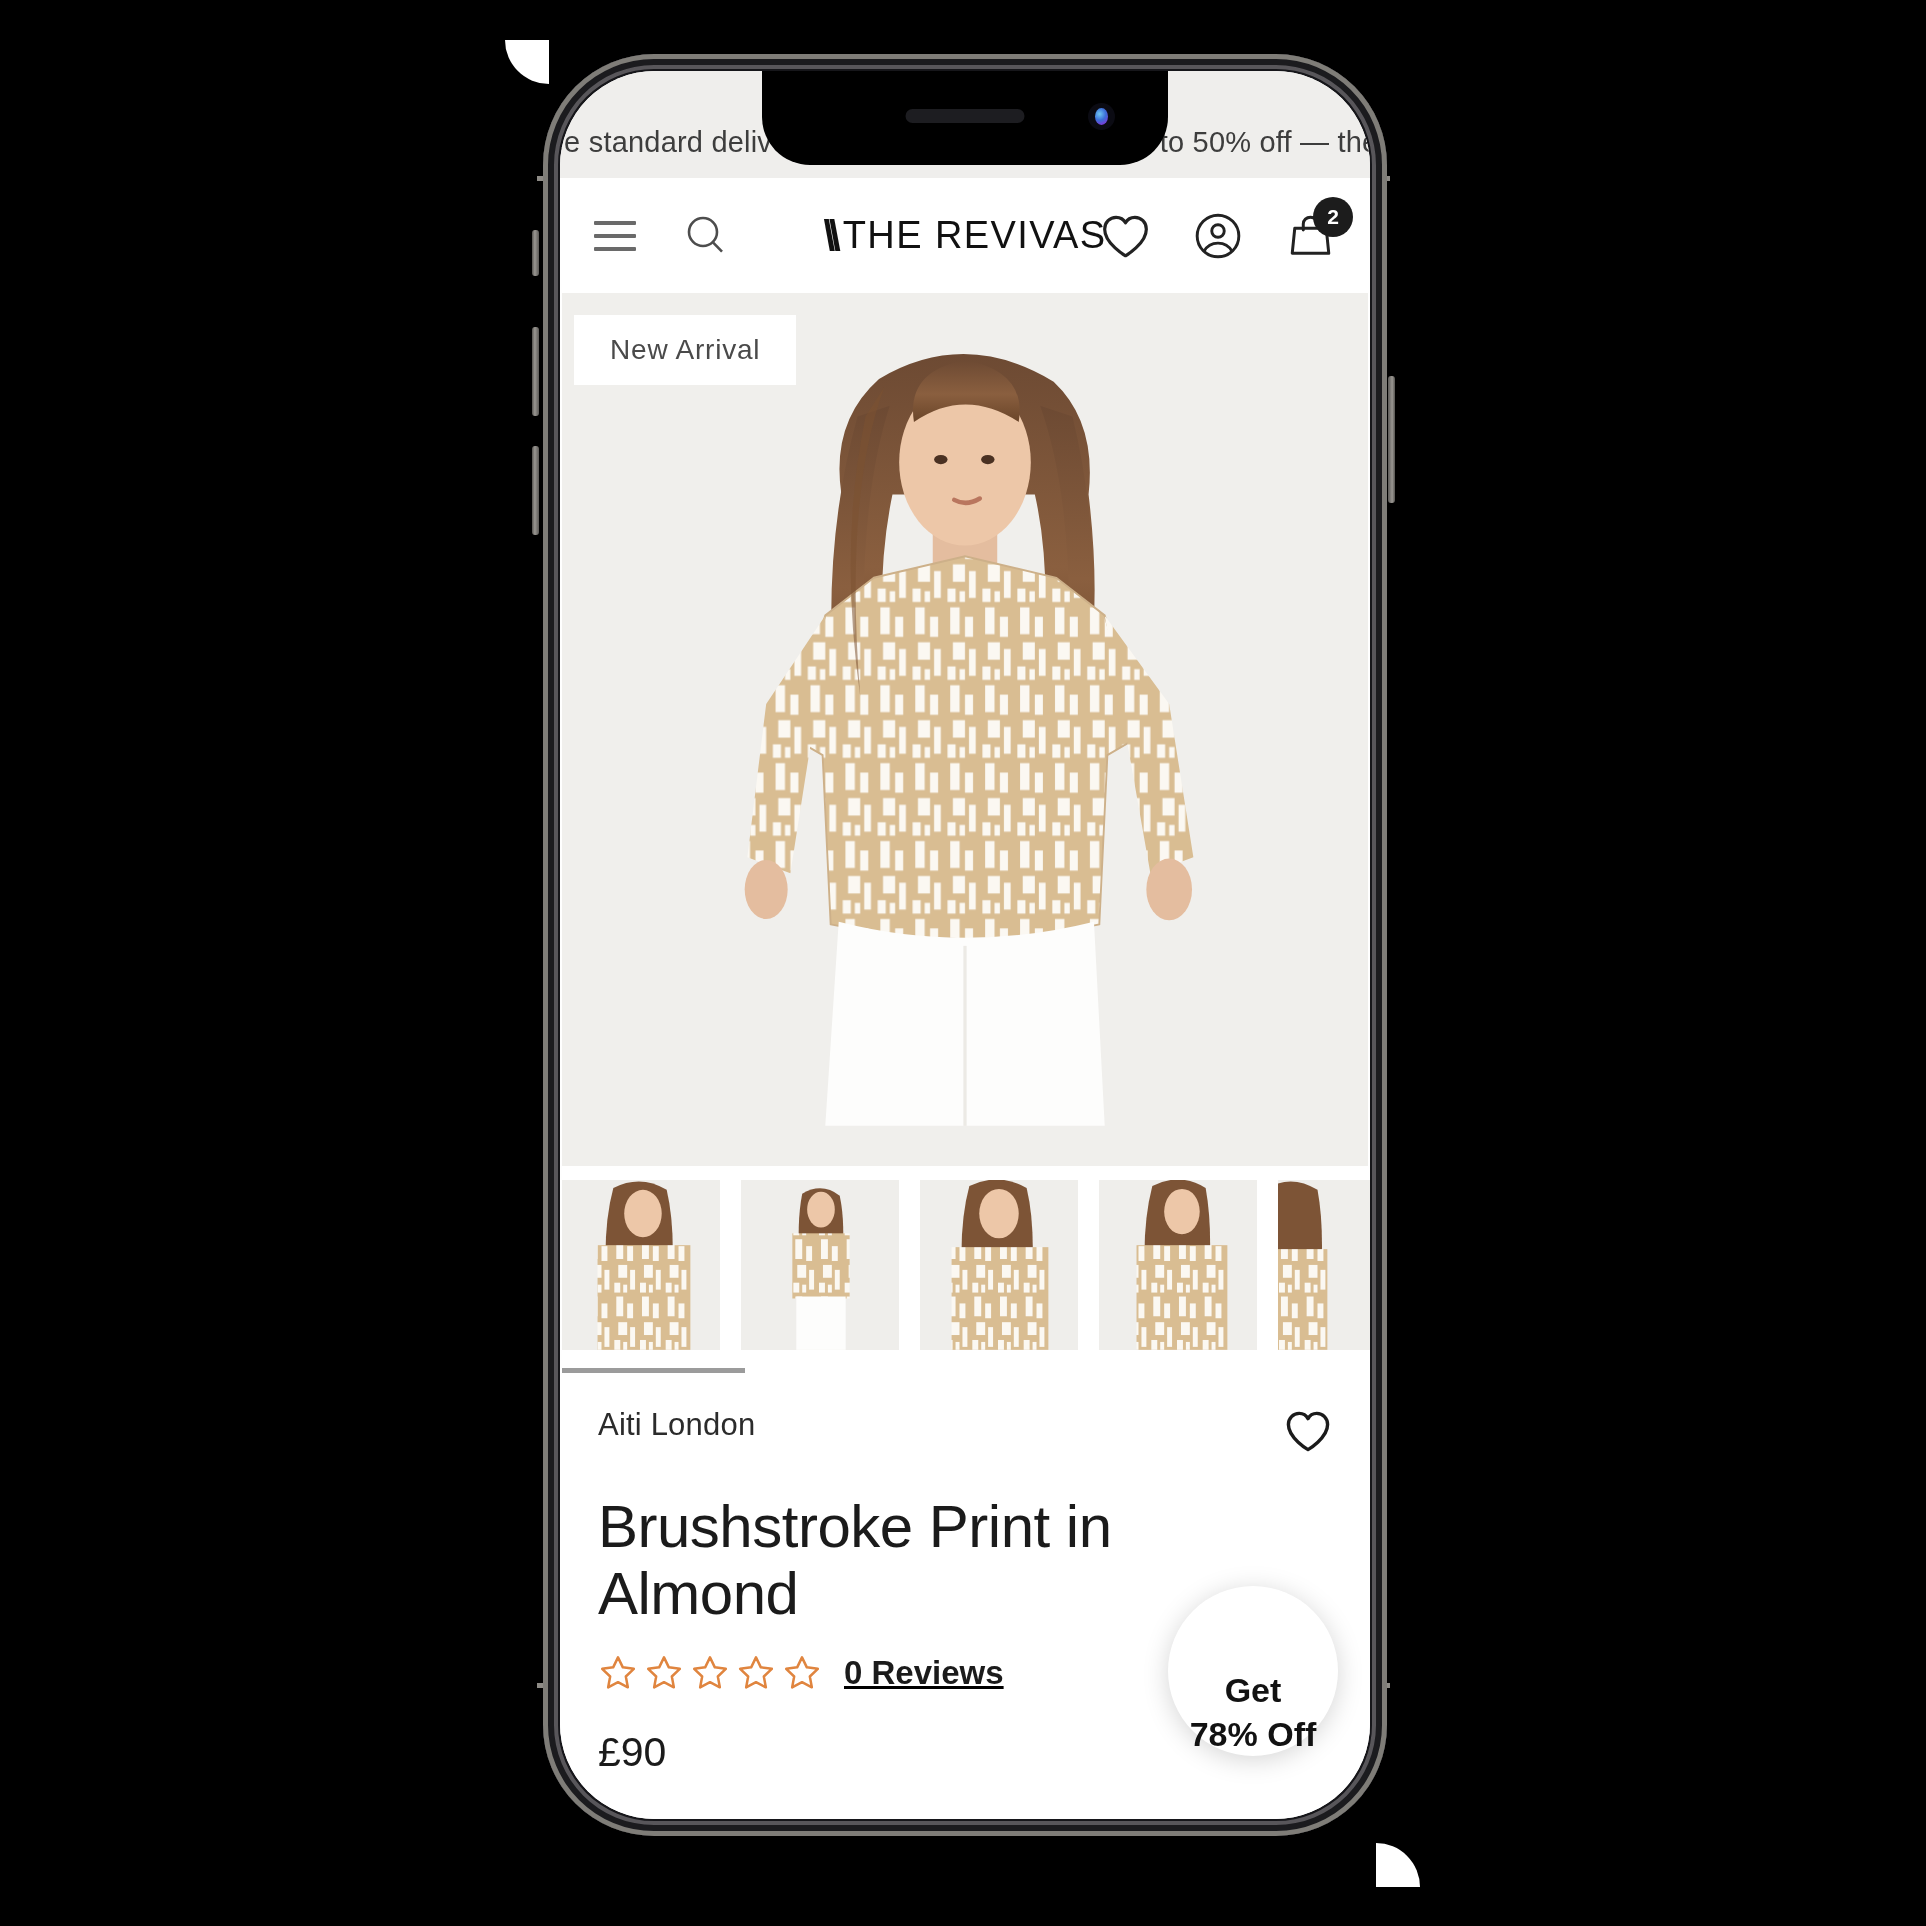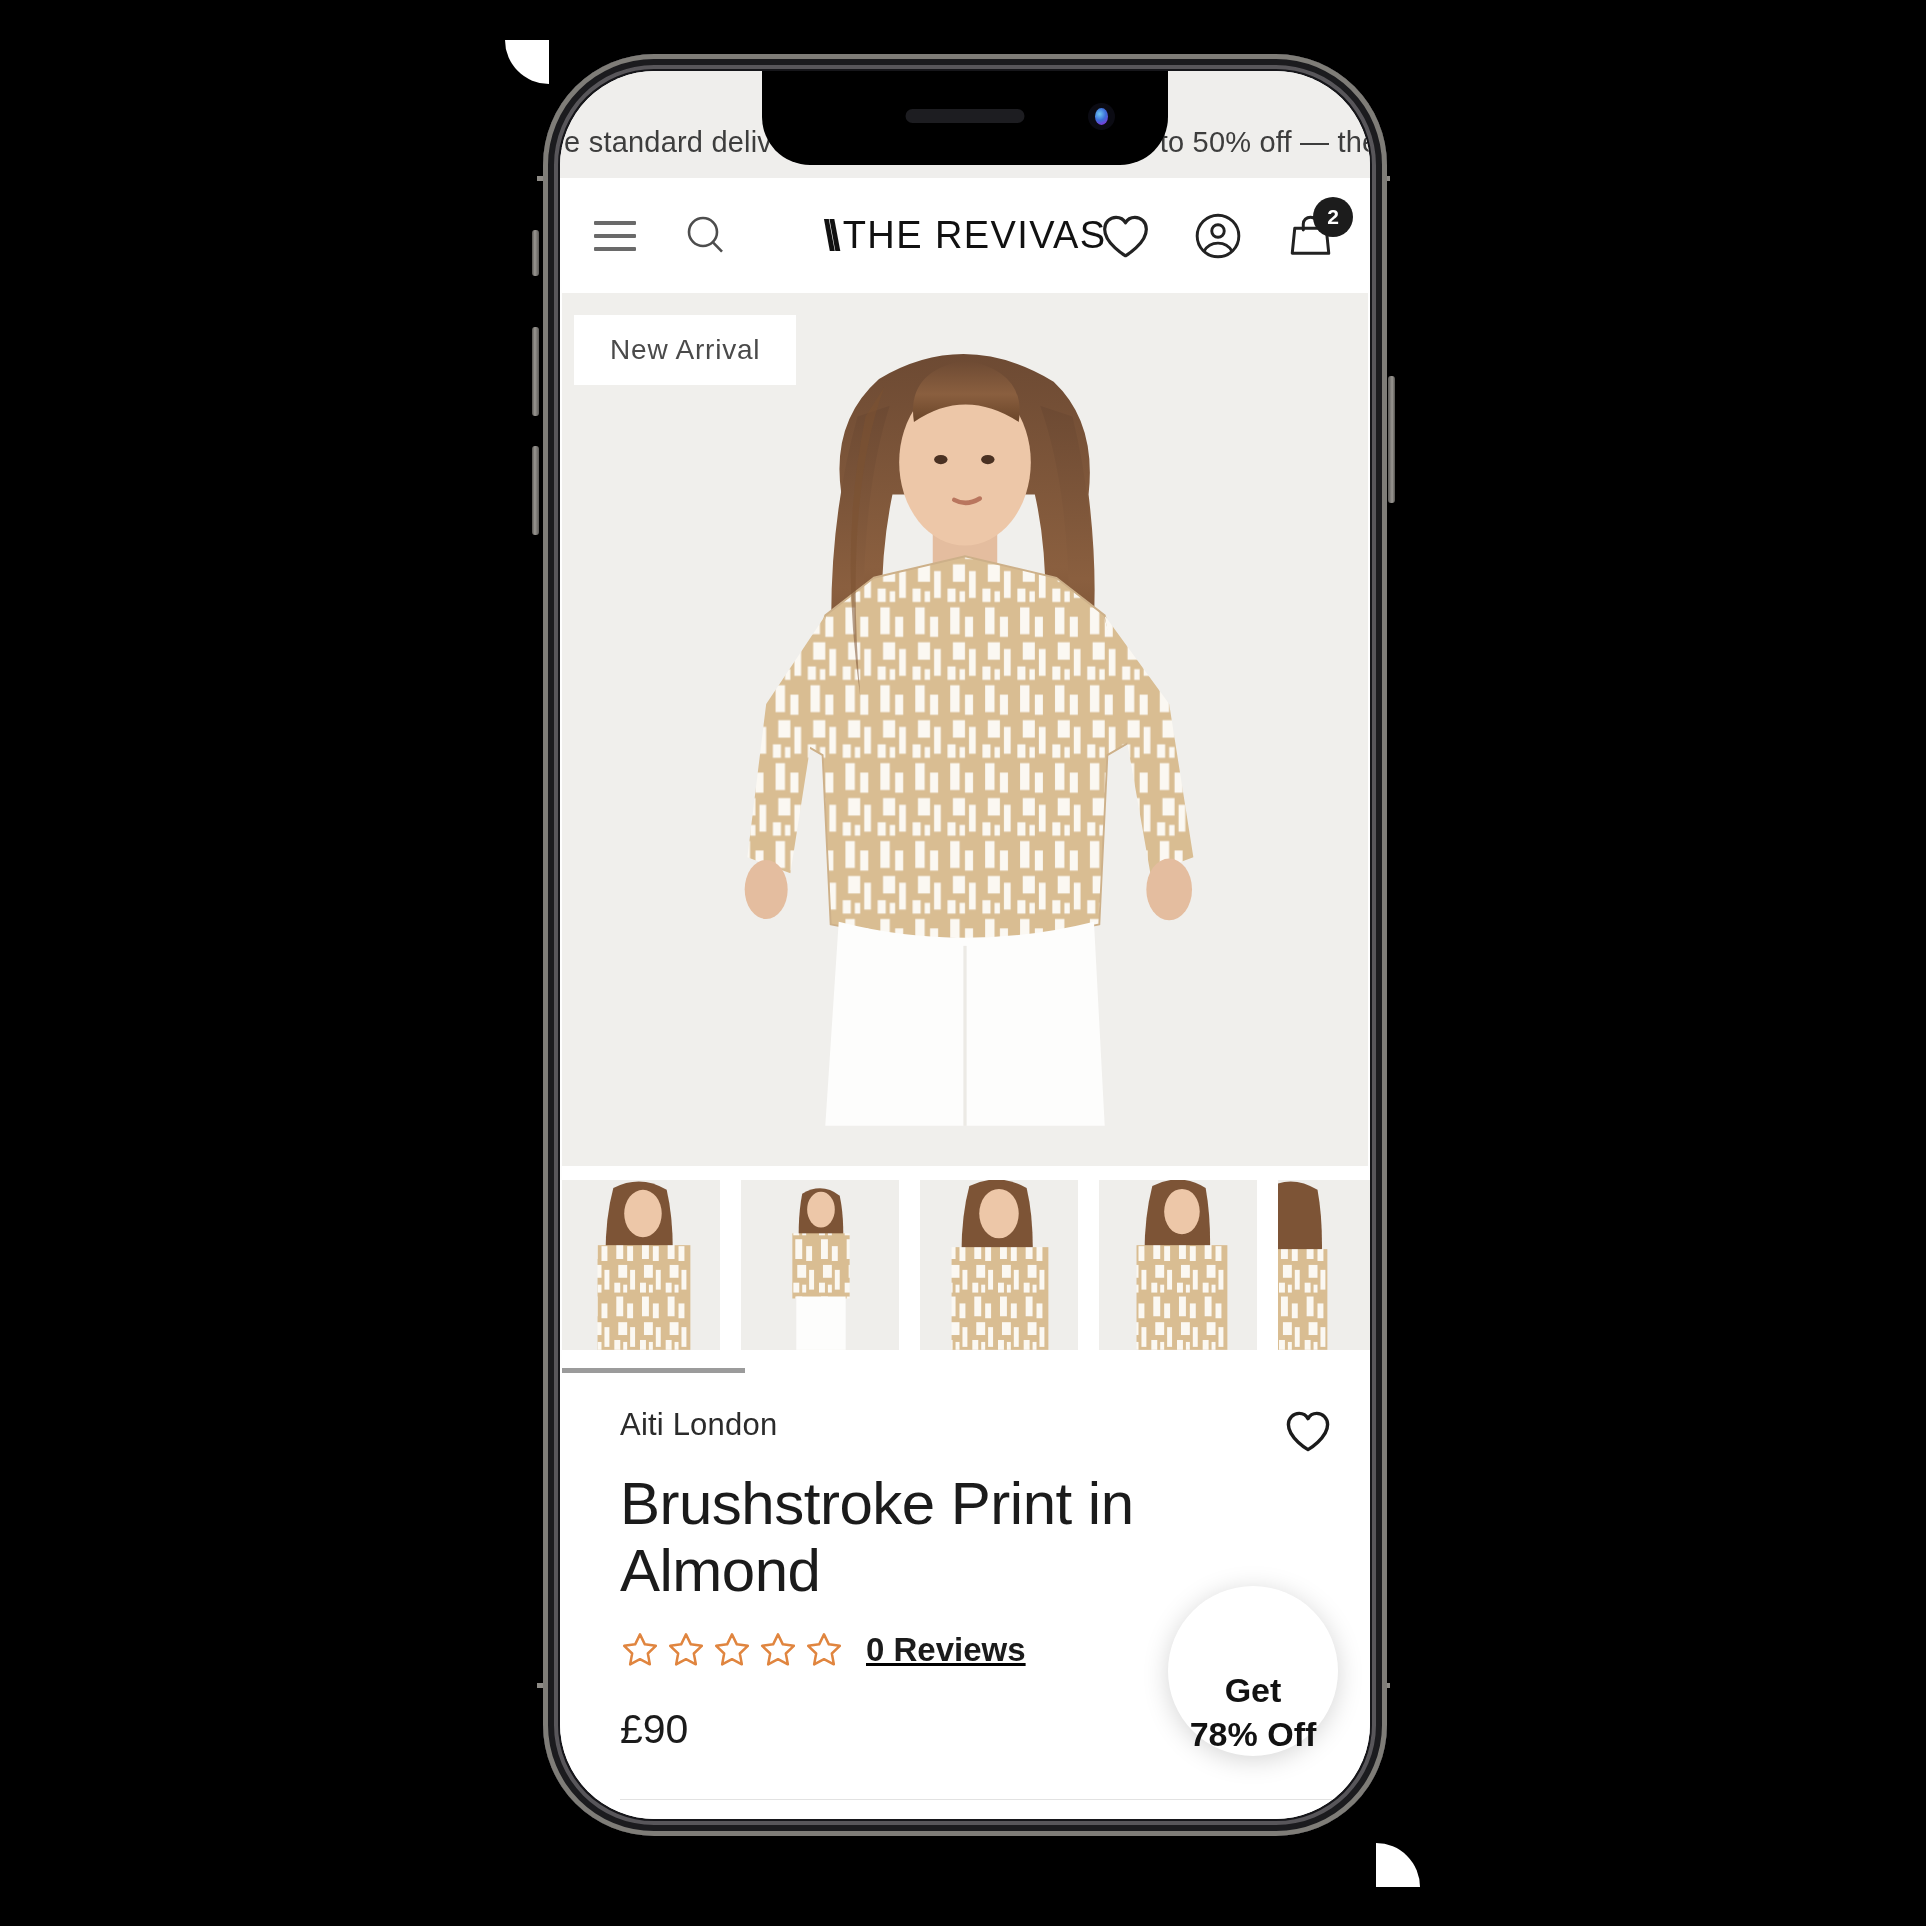--- a/index.html
+++ b/index.html
@@ -201,27 +201,27 @@
     height: 5px; width: 100%;
     background: transparent;
     position: relative;
   }
   .thumb-rail i {
     position:absolute; left:0; top:0; height:5px; width:183px;
     background:#9b9b9b;
   }
 
   
-  .info { padding: 34px 38px 0 60px; position: relative; }
+  .info { padding: 34px 38px 0 38px; position: relative; }
   .brand-row { display: flex; align-items: flex-start; justify-content: space-between; }
   .brand { font-size: 31px; color: #2b2b2b; letter-spacing:0.2px; }
   .wish-heart { width: 48px; height: 48px; }
 
   .title {
-    margin-top: 15px;
+    margin-top: 38px;
     font-size: 60px; line-height: 1.12;
     color: #1b1b1b; font-weight: 400; letter-spacing: -0.5px;
     max-width: 604px;
   }
 
   .rating-row { display: flex; align-items: center; gap: 22px; margin-top: 26px; text-decoration: underline; }
   .stars { display: flex; gap: 6px; }
   .reviews { font-size: 33px; color:#1b1b1b; font-weight: 600; }
 
   .price { margin-top: 36px; font-size: 41px; color:#1b1b1b; }

